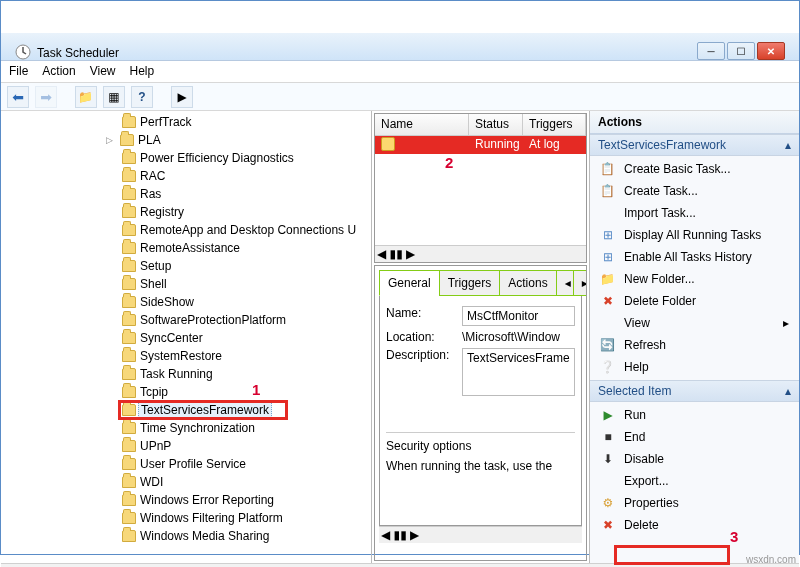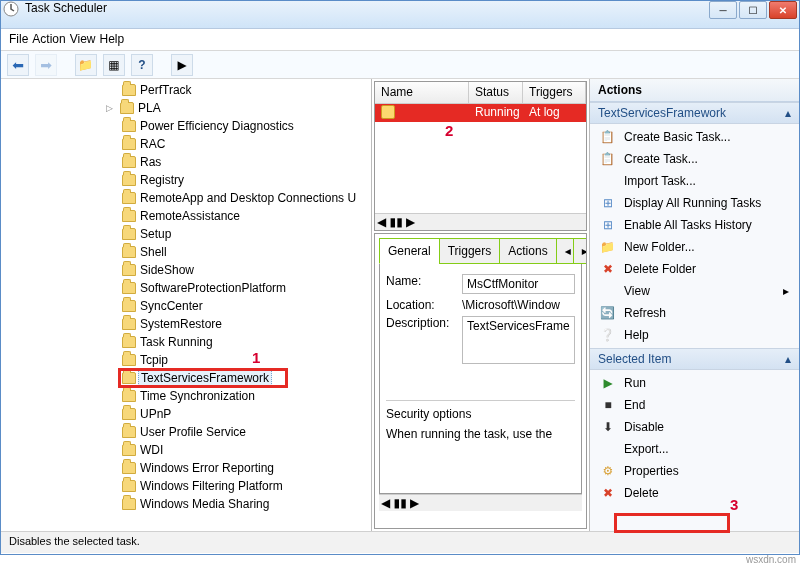--- a/index.html
+++ b/index.html
@@ -1,24 +1,24 @@
 <!DOCTYPE html>
 <html><head>
 <meta charset="utf-8">
 <style>
   * { box-sizing: border-box; }
   body { margin:0; font-family:"Segoe UI",Tahoma,sans-serif; font-size:12px; background:#fff; color:#000; width:800px;height:567px;position:relative;overflow:hidden;}
   .window { border:1px solid #5a8cc7; width:800px; height:555px; background:#fff; }
-  .titlebar { height:28px; background:linear-gradient(#e9f2fb,#cfe4f8); display:flex; align-items:flex-start; padding:0 2px; border-bottom:1px solid #b6c9e0;}
+  .titlebar { height:28px; background:linear-gradient(#e9f2fb,#cfe4f8); display:flex; align-items:flex-end; padding:0 14px; border-bottom:1px solid #b6c9e0;margin-top:32px;}
   .titlebar .icon { width:16px;height:16px;margin-right:6px;}
   .titlebar .title { font-size:12px; color:#000;}
   .winbtns { margin-left:auto; display:flex; gap:2px;}
   .winbtn { width:28px;height:18px;border:1px solid #8aa9cc;background:linear-gradient(#eaf3fb,#d6e7f7);border-radius:2px;display:flex;align-items:center;justify-content:center;font-size:10px;}
   .winbtn.close { background:linear-gradient(#f07b6e,#d8422a);border-color:#a53824;color:#fff;font-weight:bold;}
-  .menubar { height:22px; display:flex; gap:4px; padding:3px 8px; border-bottom:1px solid #d8d8d8;}
+  .menubar { height:22px; display:flex; gap:14px; padding:3px 8px; border-bottom:1px solid #d8d8d8;}
   .menubar span{cursor:default;}
   .toolbar { height:28px; display:flex;align-items:center;gap:6px;padding:2px 6px;border-bottom:1px solid #d8d8d8;background:#f7fbff;}
   .tbtn{width:22px;height:22px;border:1px solid #cddbe9;background:#eef4fa;display:flex;align-items:center;justify-content:center;font-size:12px;}
   .tbtn.sep{border:none;background:none;width:6px;}
   .arrow-blue{color:#2a68b5;font-size:14px;}
   .content{display:flex;height:452px;}
   .tree-pane{width:338px;border-right:1px solid #bbb;overflow:hidden;position:relative;margin-left:33px;}
   .tree{padding:2px 0 2px 4px;overflow-y:auto;height:100%;}
   .tree-row{display:flex;align-items:center;height:18px;padding-left:84px;gap:4px;white-space:nowrap;}
   .tree-row.expander{padding-left:68px;}

